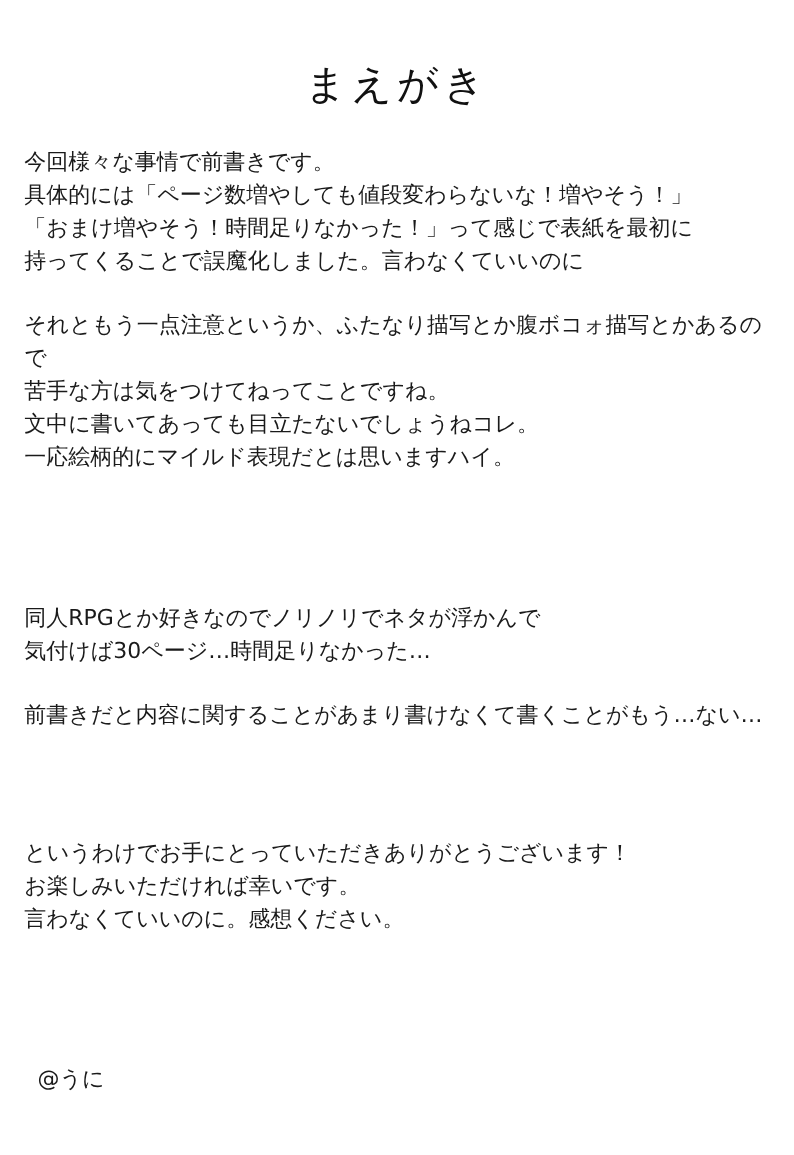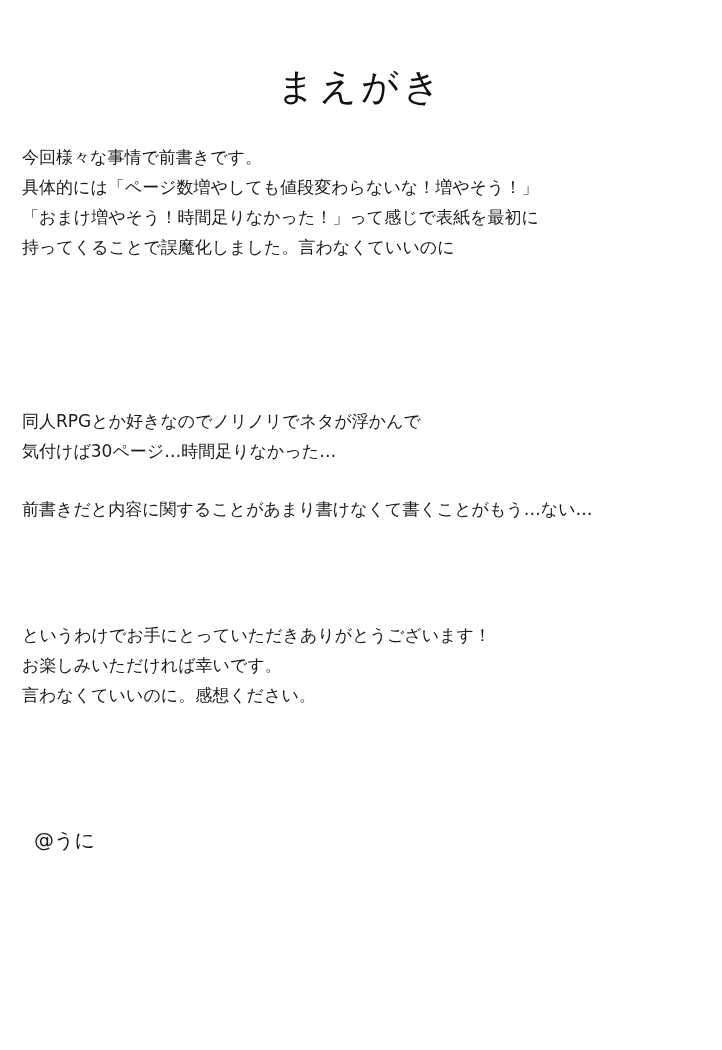--- a/index.html
+++ b/index.html
@@ -19,33 +19,33 @@
     width: 722px;
     height: 1050px;
     box-sizing: border-box;
   }
   .title {
     text-align: center;
     font-size: 37px;
     letter-spacing: 4px;
     font-weight: 400;
     color: #111111;
-    margin: 10px;
+    margin: 0;
     padding-top: 52px;
     font-family: "DejaVu Sans", "Liberation Sans", sans-serif;
   }
   .body-area {
     position: absolute;
     left: 22px;
     top: 132px;
     width: 680px;
   }
   .para {
     margin: 0 0 0 0;
-    font-size: 17px;
+    font-size: 20px;
     line-height: 30px;
     color: #1a1a1a;
     white-space: pre-wrap;
   }
   .gap-sm { height: 28px; }
   .gap-md { height: 88px; }
   .gap-xl { height: 96px; }
   .signature {
     font-size: 20px;
     line-height: 28px;
@@ -62,20 +62,24 @@
 
   <div class="body-area">
 
     <p class="para">今回様々な事情で前書きです。
 具体的には「ページ数増やしても値段変わらないな！増やそう！」
 「おまけ増やそう！時間足りなかった！」って感じで表紙を最初に
 持ってくることで誤魔化しました。言わなくていいのに</p>
 
     <div class="gap-sm"></div>
 
+    <p class="para">それともう一点注意というか、ふたなり描写とか腹ボコォ描写とかあるので
+苦手な方は気をつけてねってことですね。
+文中に書いてあっても目立たないでしょうねコレ。
+一応絵柄的にマイルド表現だとは思いますハイ。</p>
 
     <div class="gap-md"></div>
 
 
     <div class="gap-sm"></div>
 
     <p class="para">同人RPGとか好きなのでノリノリでネタが浮かんで
 気付けば30ページ…時間足りなかった…</p>
 
     <div class="gap-sm"></div>

